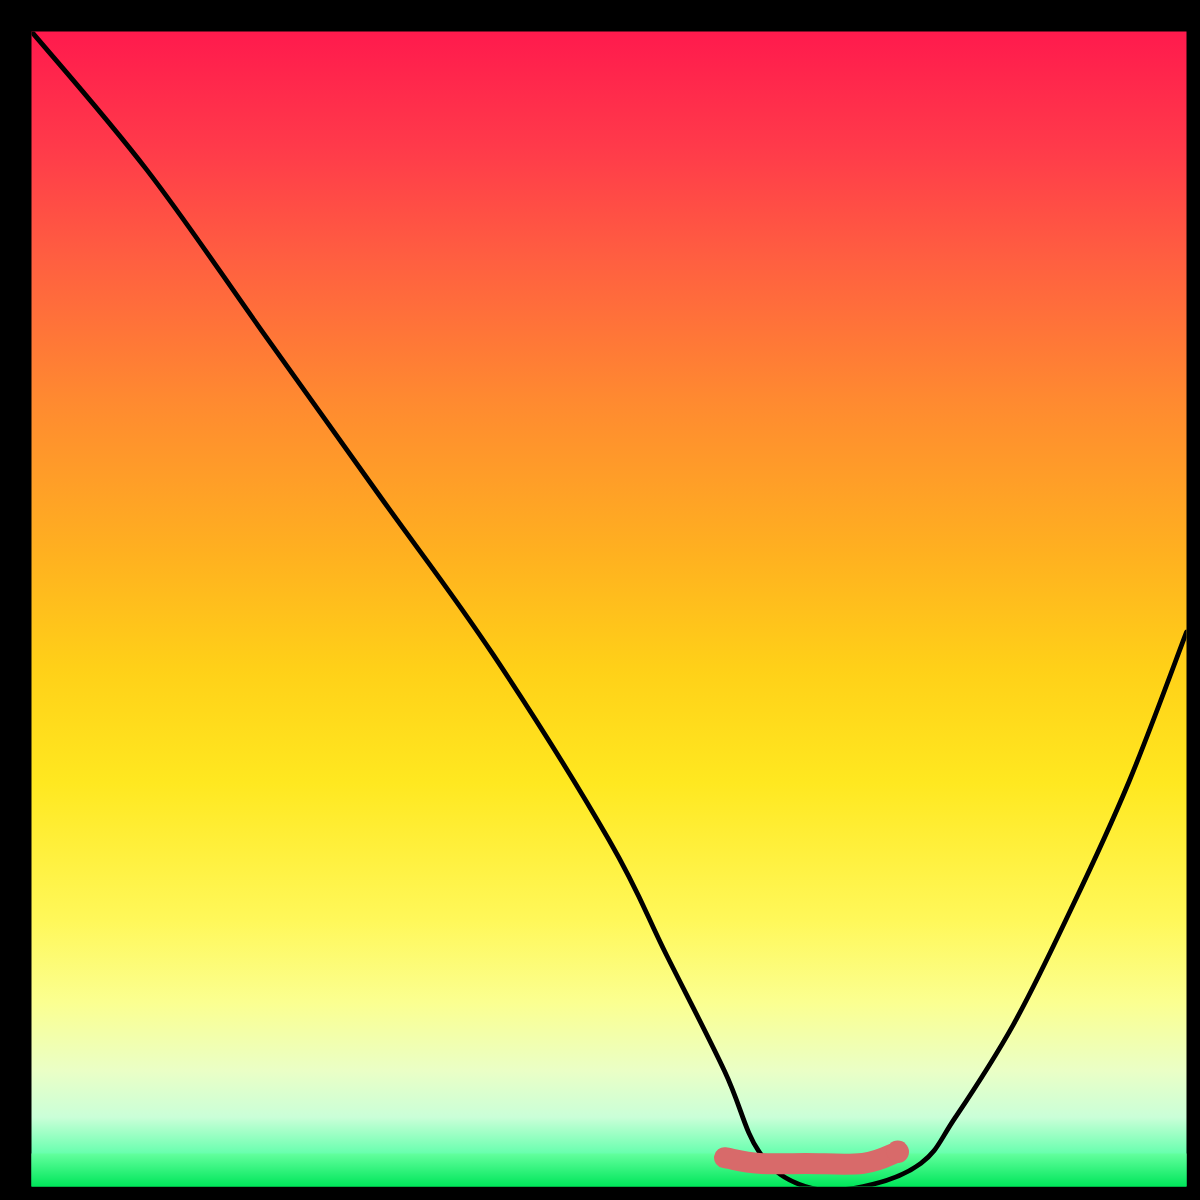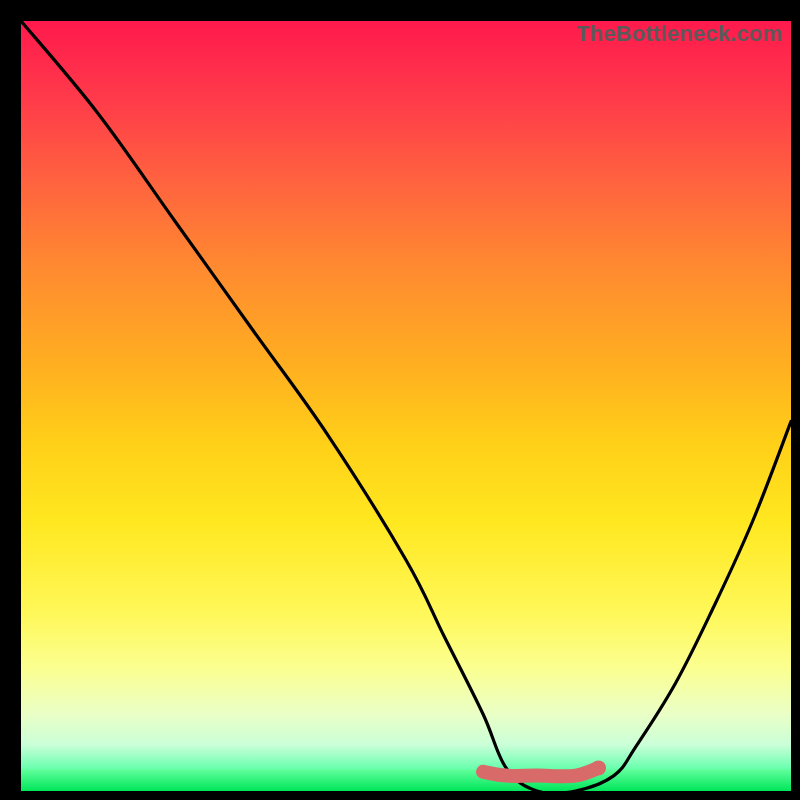--- a/index.html
+++ b/index.html
@@ -70,21 +70,20 @@
   }
 </style>
 </head>
 <body>
 
 <div class="frame">
   <div class="plot-area">
 
     <div class="green-base"></div>
 
-    <div class="watermark">TheBottleneck.com</div>
 
     <svg class="curve" viewBox="0 0 770 770" preserveAspectRatio="none">
       <path id="main-curve" fill="none" stroke="#000" stroke-width="3.2" stroke-linecap="round" d="M 0.0 0.0 C 13.9 16.6, 49.3 56.4, 77.0 92.4 C 104.7 128.4, 126.3 161.4, 154.0 200.2 C 181.7 239.0, 203.3 269.2, 231.0 308.0 C 258.7 346.8, 280.3 374.2, 308.0 415.8 C 335.7 457.4, 364.2 503.0, 385.0 539.0 C 405.8 575.0, 409.6 588.3, 423.5 616.0 C 437.4 643.7, 450.9 669.4, 462.0 693.0 C 473.1 716.6, 475.4 733.0, 485.1 746.9 C 494.8 760.8, 503.4 765.8, 515.9 770.0 C 528.4 774.2, 540.5 772.8, 554.4 770.0 C 568.3 767.2, 581.8 762.9, 592.9 754.6 C 604.0 746.3, 604.9 740.4, 616.0 723.8 C 627.1 707.2, 640.6 687.1, 654.5 662.2 C 668.4 637.3, 679.1 614.3, 693.0 585.2 C 706.9 556.1, 717.6 533.8, 731.5 500.5 C 745.4 467.2, 763.1 418.4, 770.0 400.4"></path>
       <path id="flat-region" fill="none" stroke="#d86a6a" stroke-width="14" stroke-linecap="round" d="M 462.0 750.8 C 466.2 751.4, 475.4 753.9, 485.1 754.6 C 494.8 755.3, 503.4 754.6, 515.9 754.6 C 528.4 754.6, 543.3 756.0, 554.4 754.6 C 565.5 753.2, 573.3 748.3, 577.5 746.9"></path>
       <circle id="flat-end-dot" r="7.5" fill="#d86a6a" cx="577.5" cy="746.9"></circle>
     </svg>
 
   </div>
 </div>
 

